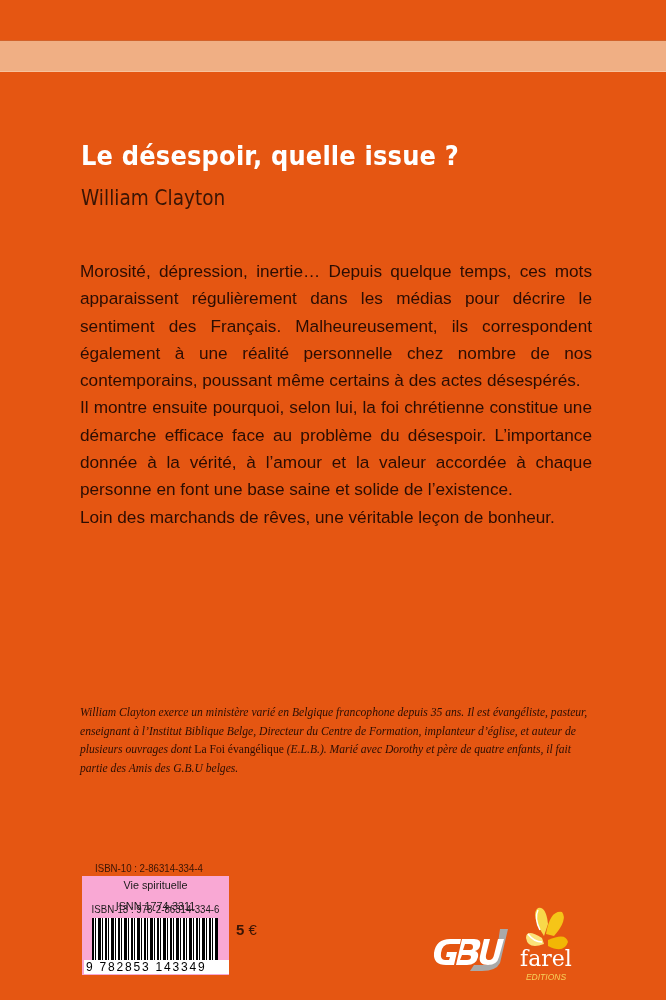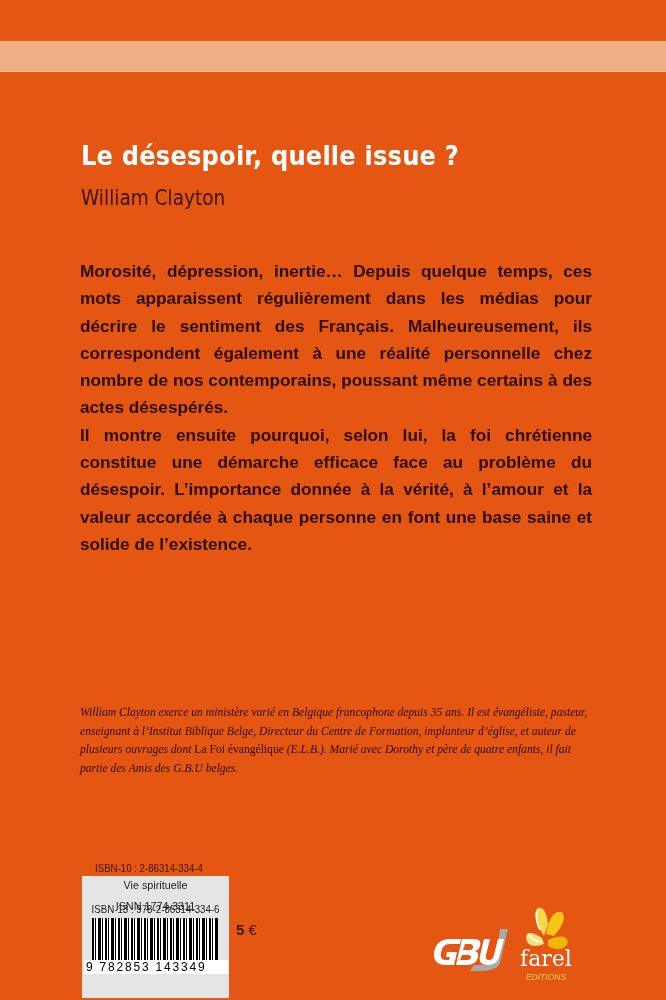--- a/index.html
+++ b/index.html
@@ -54,21 +54,20 @@
     left: 80px;
     top: 258px;
     width: 512px;
     color: #2b0d03;
     font-size: 17.2px;
     line-height: 27.3px;
     text-align: justify;
   }
   .blurb p {
     margin: 0;
-    font-weight: bold;
   }
   .blurb p.last {
     text-align: left;
   }
   .bio {
     position: absolute;
     left: 80px;
     top: 704px;
     width: 512px;
     color: #2b0d03;
@@ -89,22 +88,22 @@
     color: #3a1505;
     white-space: nowrap;
     transform: scaleX(0.92);
     transform-origin: left center;
   }
   .barcode-box {
     position: absolute;
     left: 82px;
     top: 876px;
     width: 147px;
-    height: 122px;
-    background: #e5e5e5;
+    height: 99px;
+    background: #f9a8d4;
   }
   .barcode-box .line {
     position: absolute;
     left: 0;
     width: 147px;
     text-align: center;
     font-size: 10.8px;
     color: #1a1a1a;
     white-space: nowrap;
     line-height: 12px;
@@ -169,20 +168,21 @@
 <body>
 
 <div class="band"></div>
 
 <h1 class="title">Le désespoir, quelle issue ?</h1>
 <div class="author">William Clayton</div>
 
 <div class="blurb">
   <p>Morosité, dépression, inertie… Depuis quelque temps, ces mots apparaissent régulièrement dans les médias pour décrire le sentiment des Français. Malheureusement, ils correspondent également à une réalité personnelle chez nombre de nos contemporains, poussant même certains à des actes désespérés.</p>
   <p>Il montre ensuite pourquoi, selon lui, la foi chrétienne constitue une démarche efficace face au problème du désespoir. L’importance donnée à la vérité, à l’amour et la valeur accordée à chaque personne en font une base saine et solide de l’existence.</p>
+  <p class="last">Loin des marchands de rêves, une véritable leçon de bonheur.</p>
 </div>
 
 <div class="bio"><span>William Clayton exerce un ministère varié en Belgique francophone depuis 35 ans. Il est évangéliste, pasteur, enseignant à l’Institut Biblique Belge, Directeur du Centre de Formation, implanteur d’église, et auteur de plusieurs ouvrages dont </span><span class="upright">La Foi évangélique</span><span> (E.L.B.). Marié avec Dorothy et père de quatre enfants, il fait partie des Amis des G.B.U belges.</span></div>
 
 <div class="isbn10">ISBN-10 : 2-86314-334-4</div>
 
 <div class="barcode-box">
   <div class="line l1">Vie spirituelle</div>
   <div class="line l2">ISNN 1774-3311</div>
   <div class="line l3">ISBN-13 : 978-2-86314-334-6</div>

